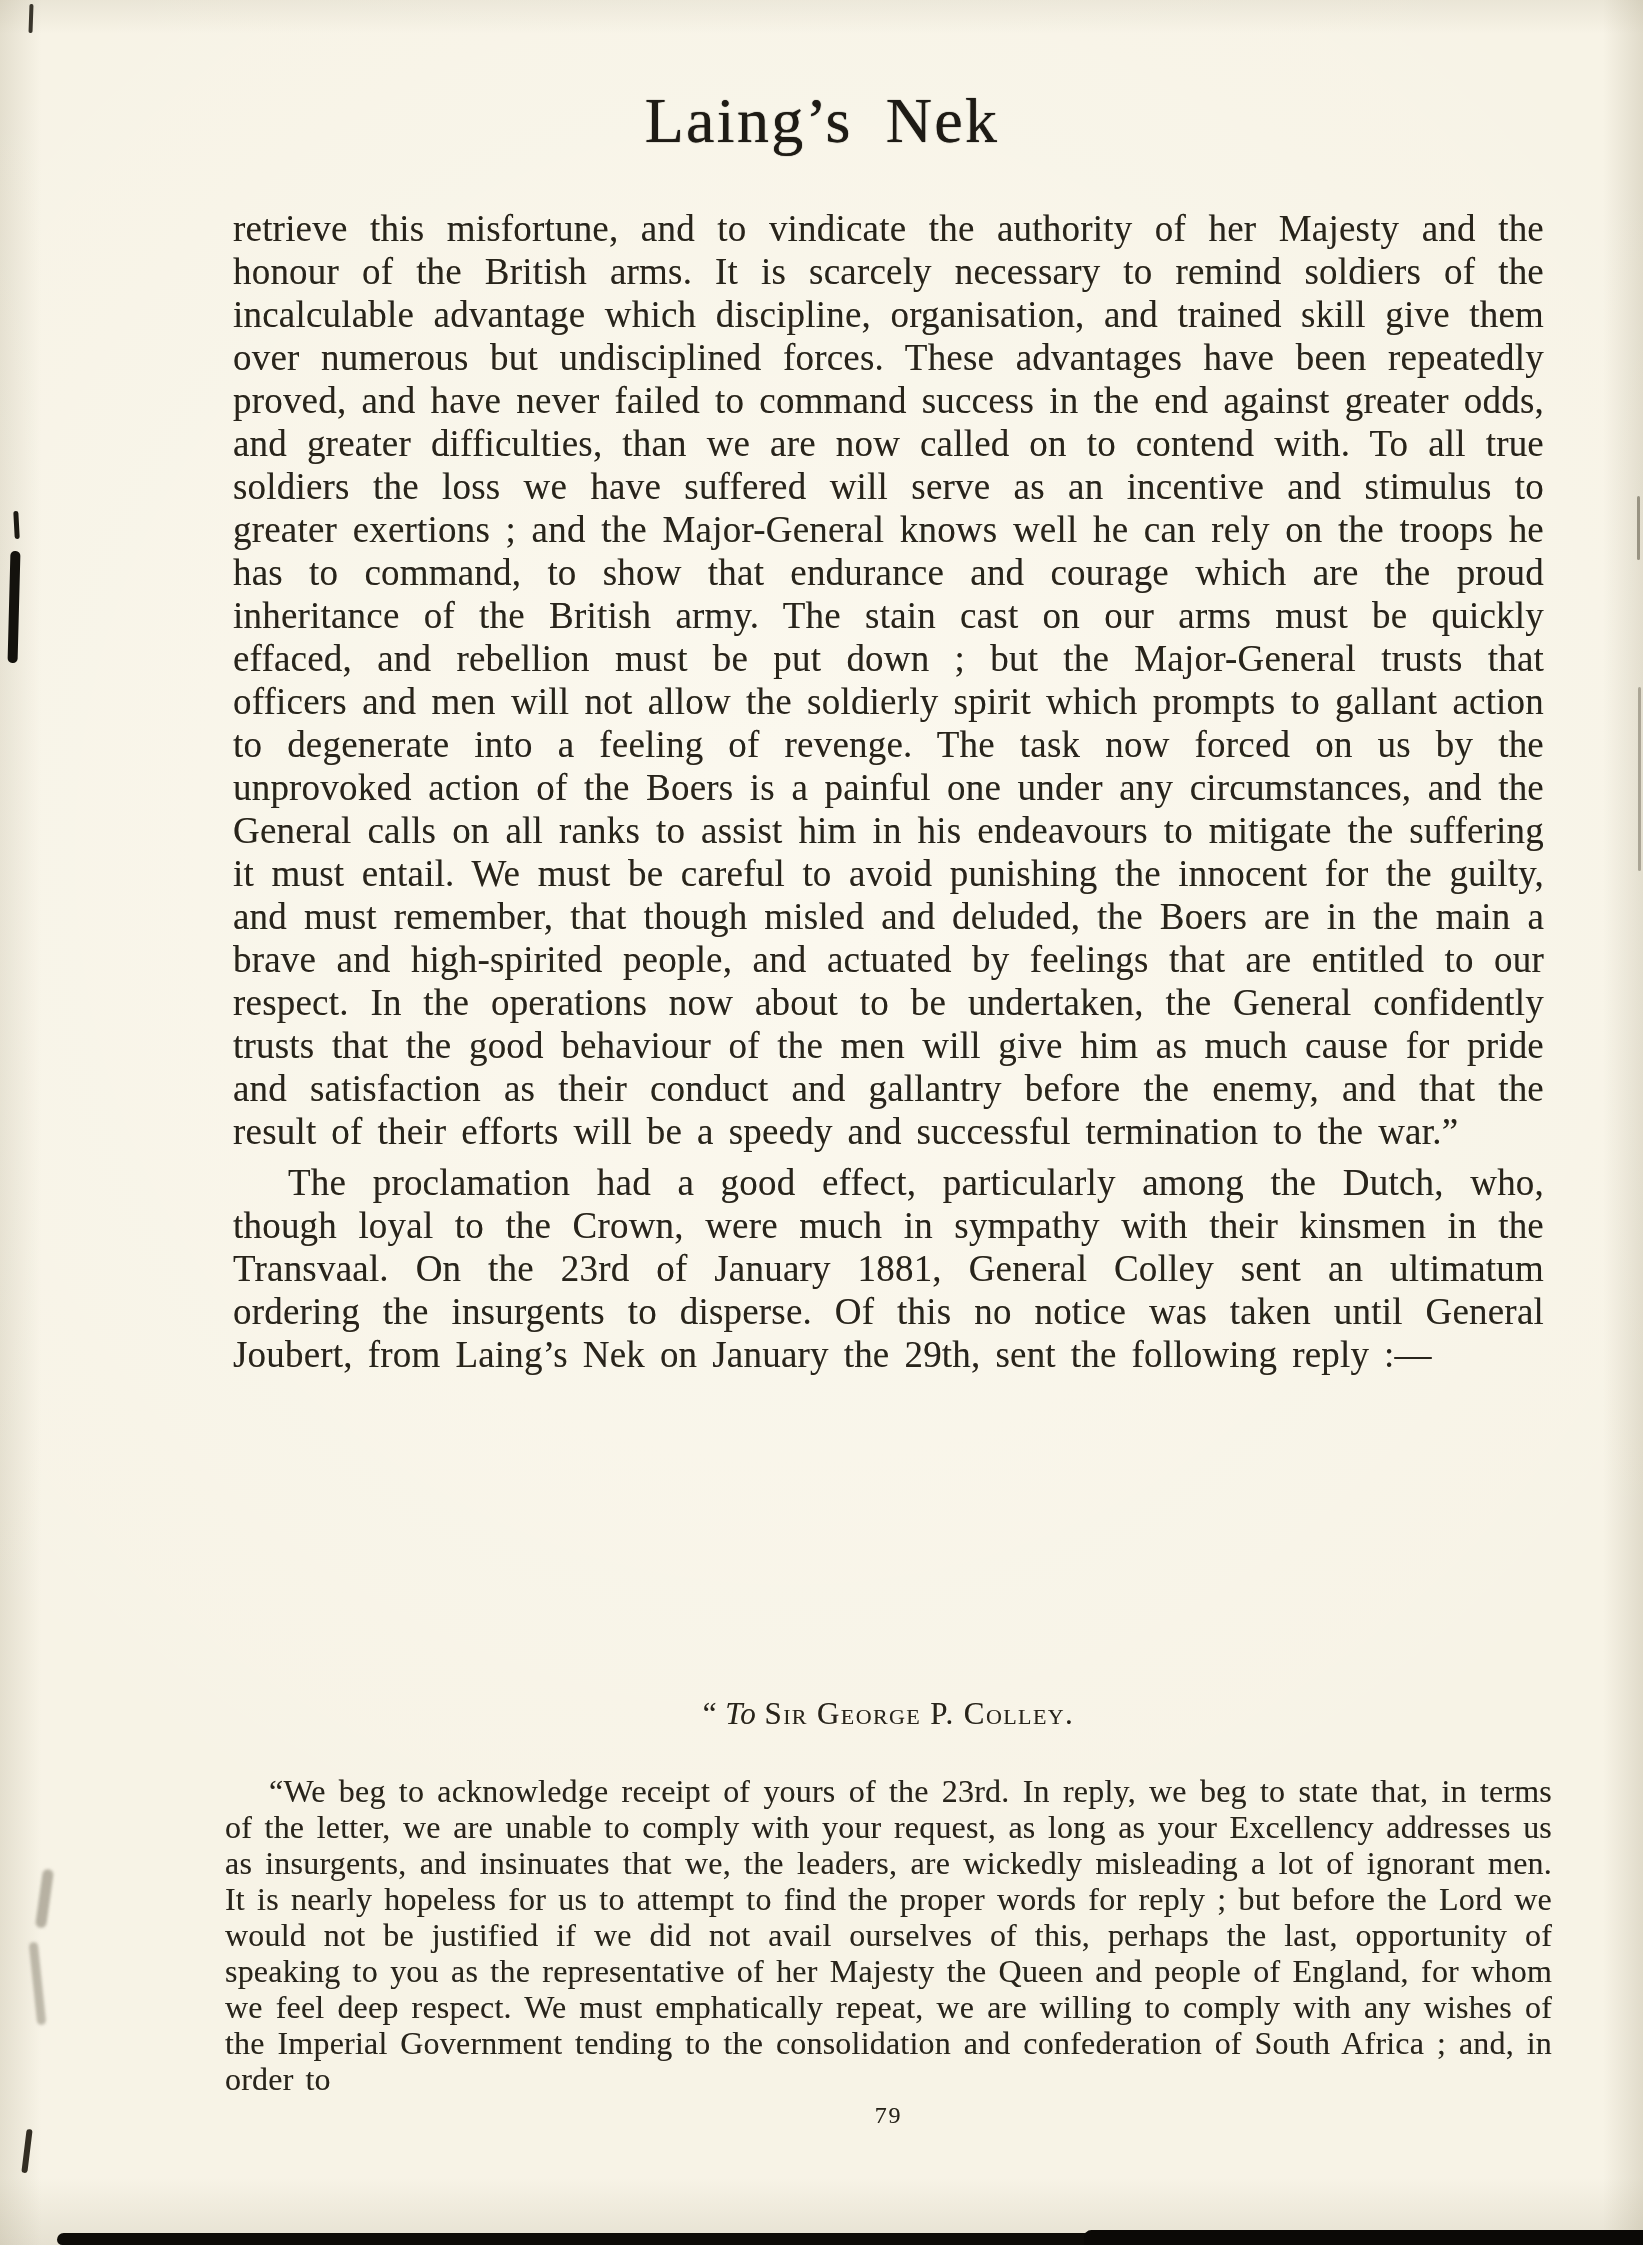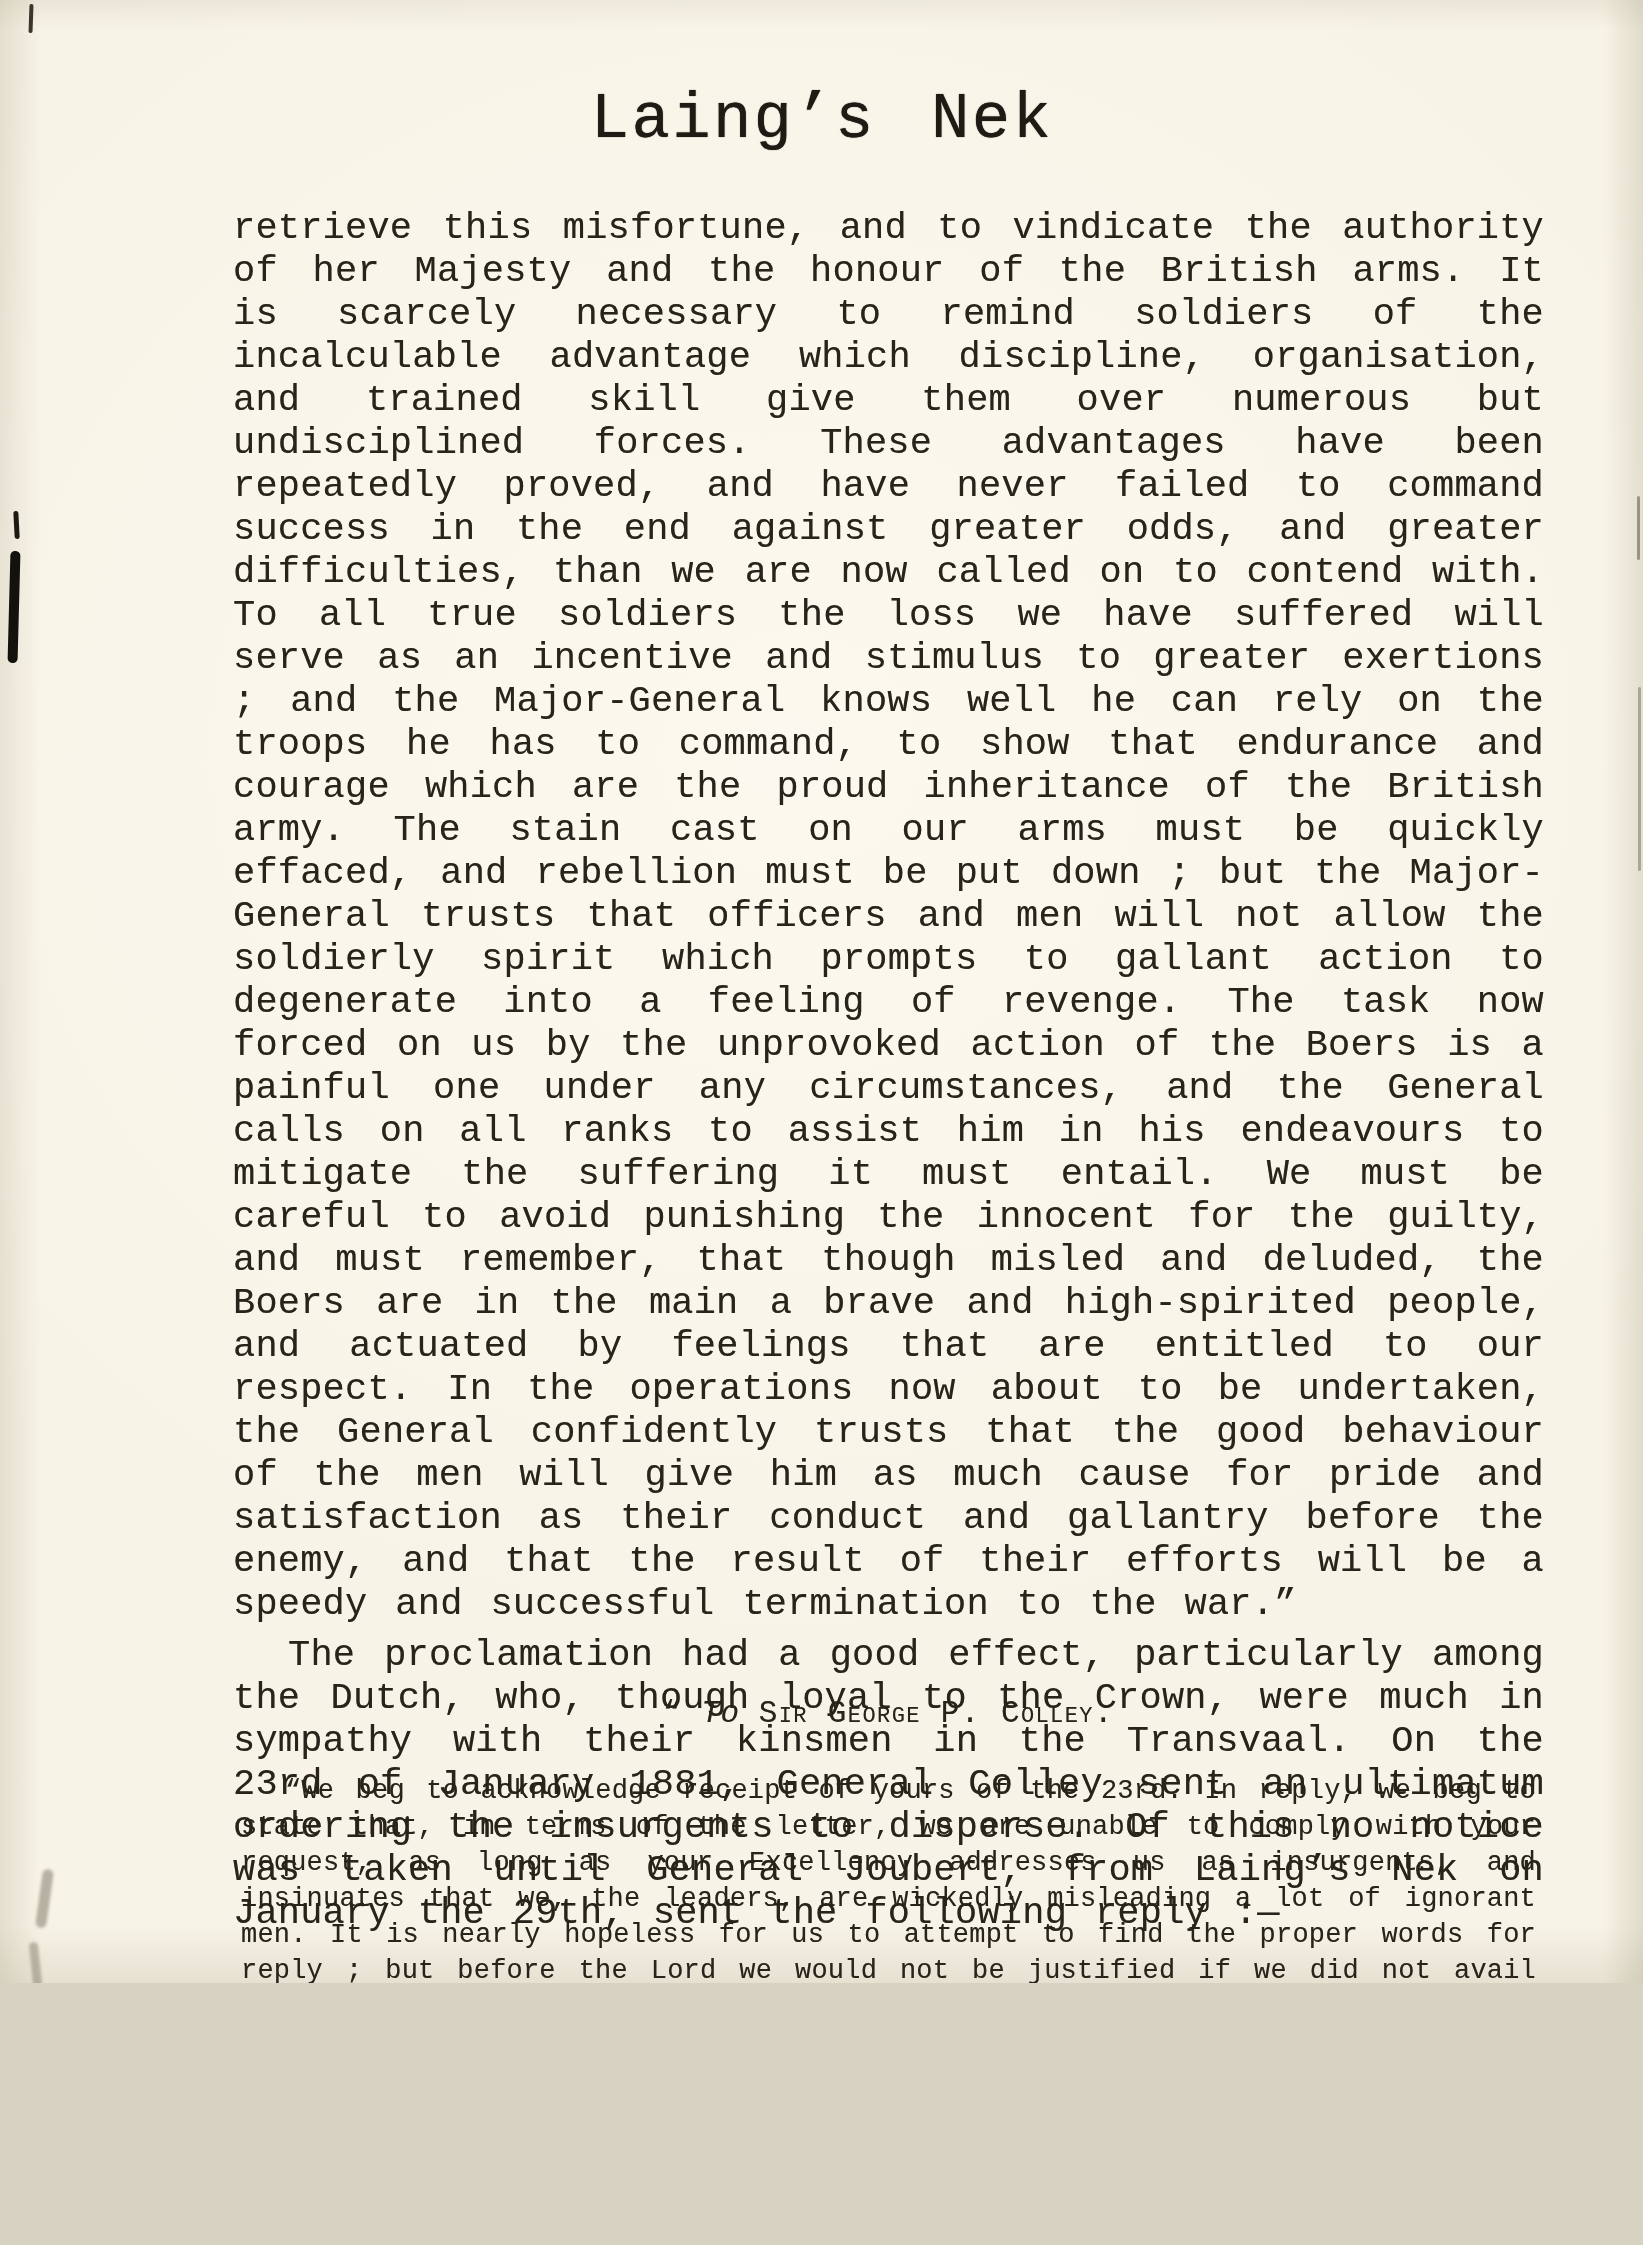--- a/index.html
+++ b/index.html
@@ -1,24 +1,24 @@
 <!DOCTYPE html>
 <html style="font-size:14.7px"><head>
 <meta charset="utf-8">
 <style>
   html, body { margin: 0; padding: 0; background: #d8d2c2; }
 
   .page {
     position: relative;
     width: 1644px;
-    height: 1983px;
+    height: 2245px;
     margin: 0 auto;
     overflow: hidden;
     box-sizing: border-box;
-    font-family: Liberation Mono, monospace;
+    font-family: Liberation Serif, serif;
     color: #28241b;
     background-color: #f7f3e6;
     background-image:
       radial-gradient(120% 90% at 48% 38%, rgba(255,253,246,0.55) 0%, rgba(255,253,246,0) 55%),
       linear-gradient(90deg, rgba(150,140,110,0.20) 0%, rgba(150,140,110,0) 2.5%, rgba(150,140,110,0) 97.5%, rgba(150,140,110,0.24) 100%),
       linear-gradient(0deg, rgba(140,130,100,0.16) 0%, rgba(140,130,100,0) 3%, rgba(140,130,100,0) 98.5%, rgba(140,130,100,0.12) 100%);
   }
 
   .title {
     margin: 0;
@@ -55,24 +55,24 @@
   .letter-salutation {
     text-align: center;
     font-size: 31px;
     line-height: 39px;
     margin-bottom: 40px;
     letter-spacing: 0.5px;
   }
   .letter-salutation .ital { font-style: italic; }
   .letter-salutation .sc { font-variant: small-caps; letter-spacing: 1.4px; }
   .letter-body {
-    margin: 16px;
+    margin: 0;
     text-align: justify;
     text-indent: 44px;
-    font-size: 27px;
+    font-size: 32px;
     line-height: 36px;
     word-spacing: 3.7px;
     letter-spacing: 0.2px;
   }
   .page-number {
     margin-top: 1.8px;
     text-align: center;
     font-size: 24px;
     line-height: 33px;
     letter-spacing: 1.8px;

